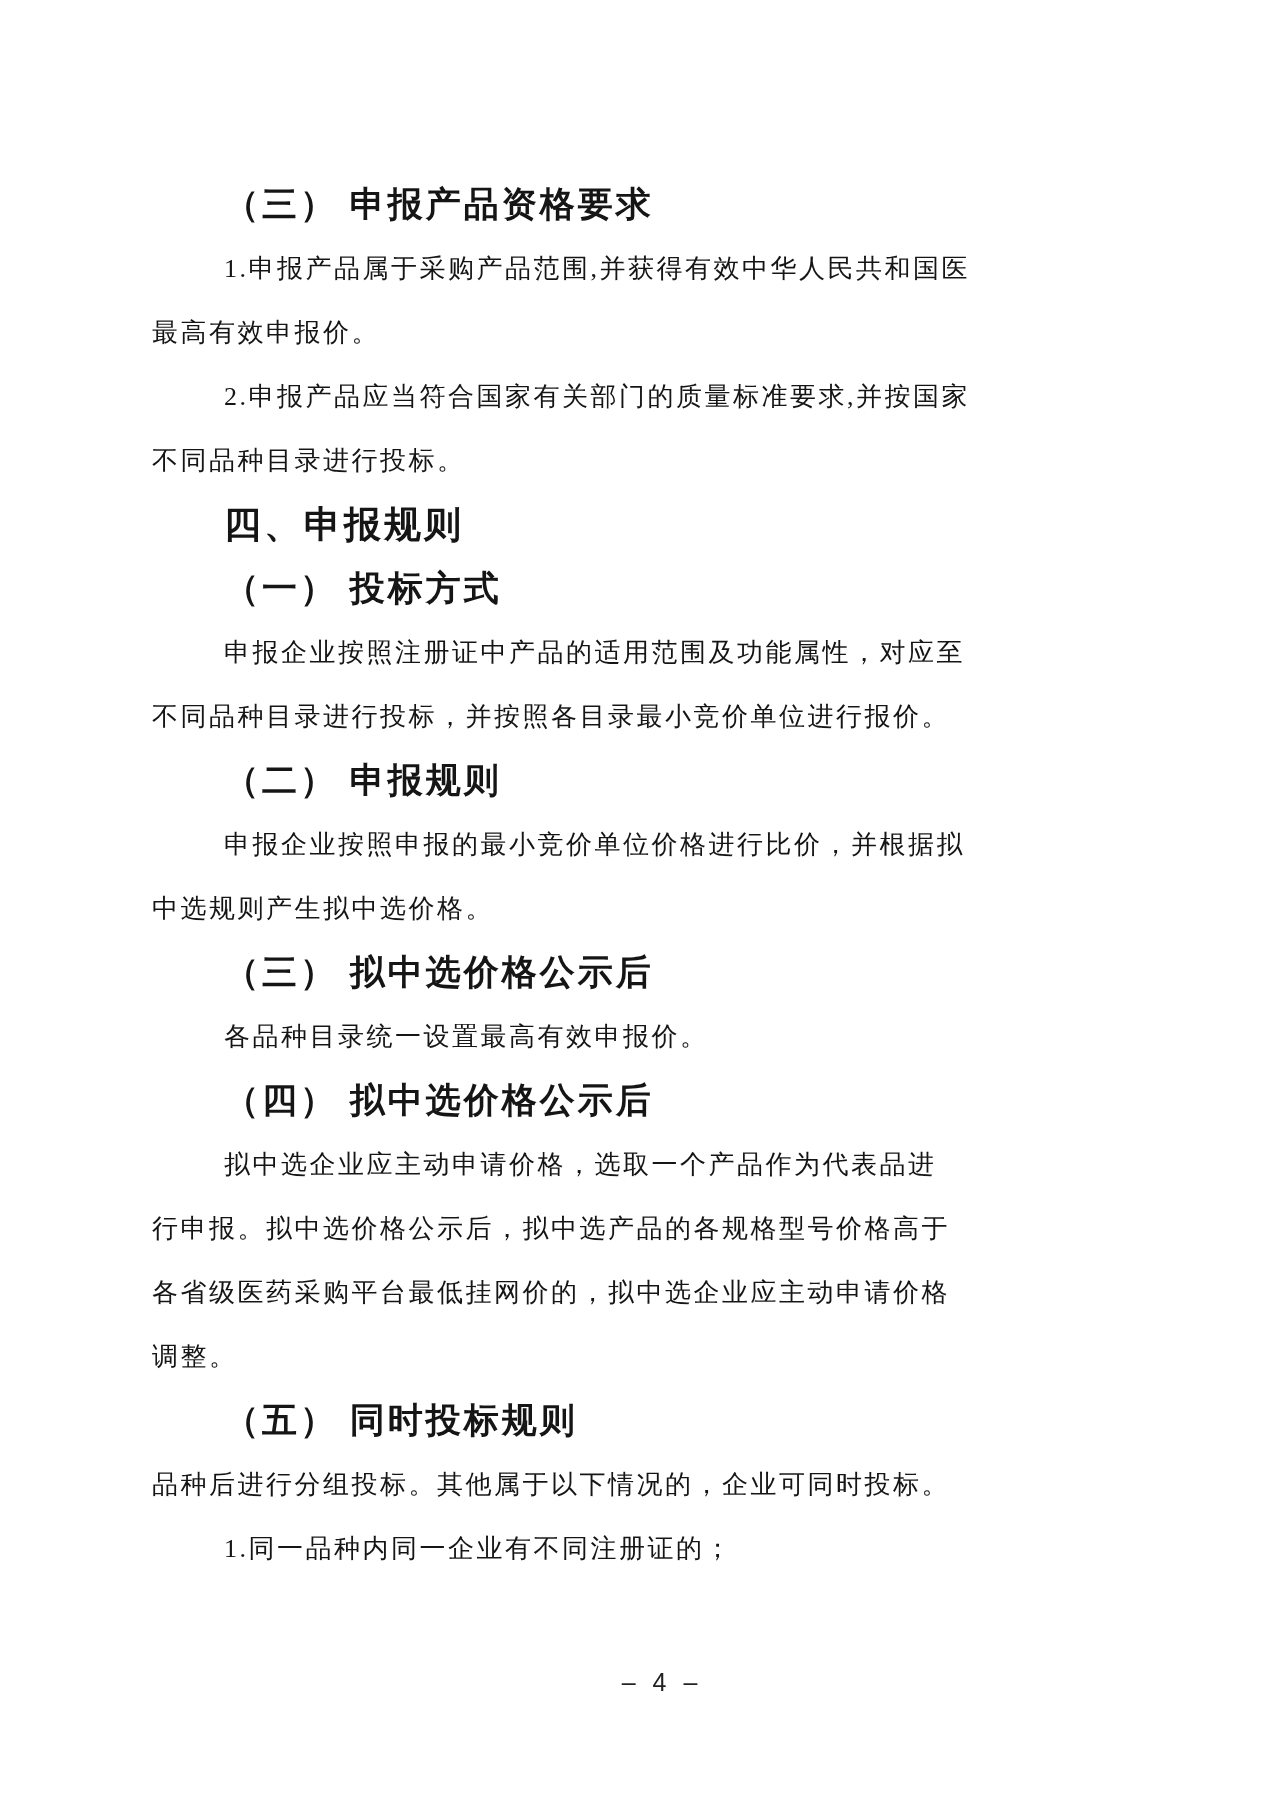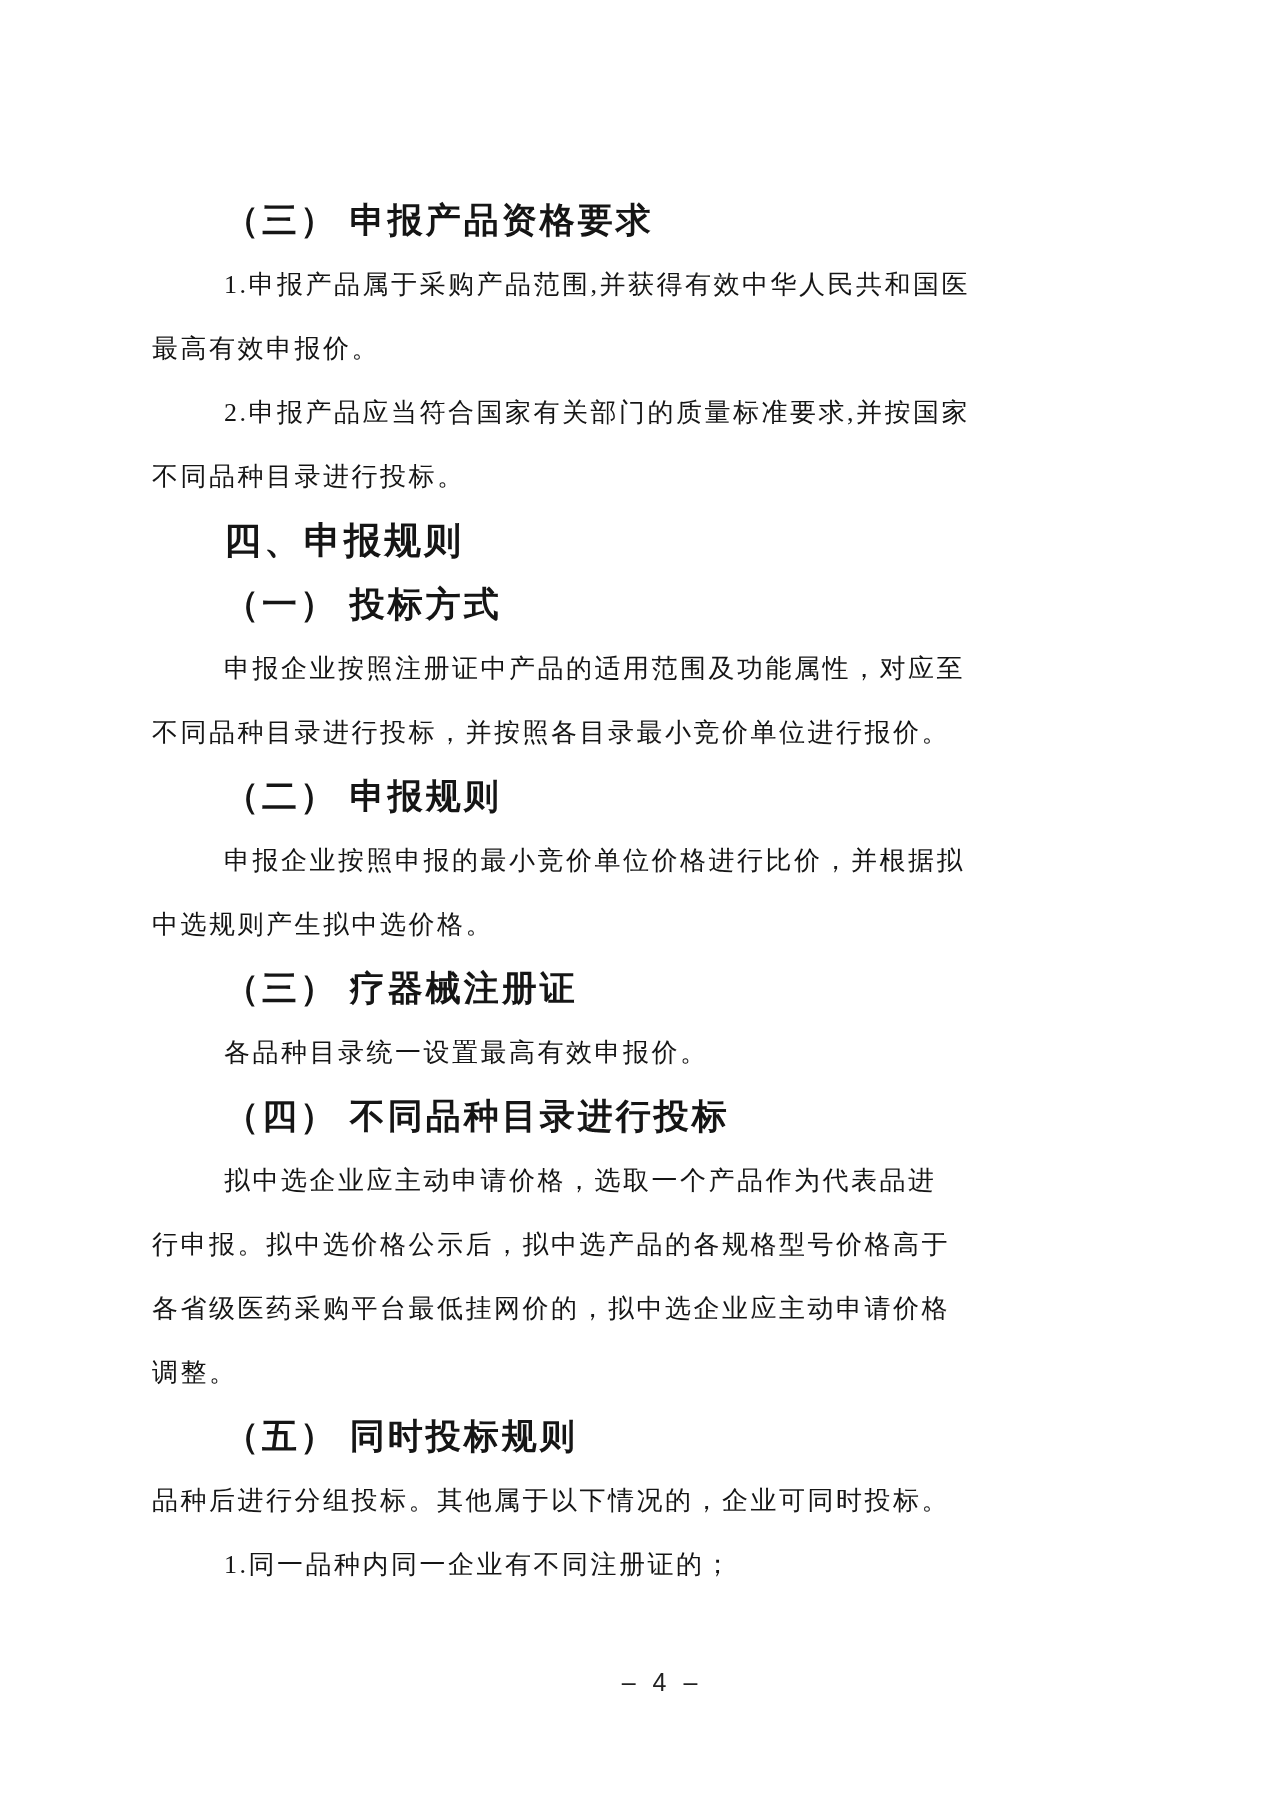--- a/index.html
+++ b/index.html
@@ -6,21 +6,20 @@
   body {
     width: 1280px;
     height: 1810px;
     background: #ffffff;
     color: #151515;
     overflow: hidden;
     position: relative;
   }
   .content {
     padding: 173px 0 0 152px;
-    margin-top: 16px;
   }
   .line {
     height: 64px;
     line-height: 64px;
     white-space: nowrap;
   }
   .indent { padding-left: 72px; }
   .body-text {
     font-family: "Liberation Serif", serif;
     font-size: 26px;
@@ -62,23 +61,23 @@
     <div class="line body-text">最高有效申报价。</div>
     <div class="line body-text indent">2.申报产品应当符合国家有关部门的质量标准要求,并按国家</div>
     <div class="line body-text">不同品种目录进行投标。</div>
     <div class="line hei-heading indent">四、申报规则</div>
     <div class="line kaiti-heading indent">（一） 投标方式</div>
     <div class="line body-text indent">申报企业按照注册证中产品的适用范围及功能属性，对应至</div>
     <div class="line body-text">不同品种目录进行投标，并按照各目录最小竞价单位进行报价。</div>
     <div class="line kaiti-heading indent">（二） 申报规则</div>
     <div class="line body-text indent">申报企业按照申报的最小竞价单位价格进行比价，并根据拟</div>
     <div class="line body-text">中选规则产生拟中选价格。</div>
-    <div class="line kaiti-heading indent">（三） 疗器械注册证</div>
+    <div class="line kaiti-heading indent">（三） 拟中选价格公示后</div>
     <div class="line body-text indent">各品种目录统一设置最高有效申报价。</div>
-    <div class="line kaiti-heading indent">（四） 不同品种目录进行投标</div>
+    <div class="line kaiti-heading indent">（四） 拟中选价格公示后</div>
     <div class="line body-text indent">拟中选企业应主动申请价格，选取一个产品作为代表品进</div>
     <div class="line body-text">行申报。拟中选价格公示后，拟中选产品的各规格型号价格高于</div>
     <div class="line body-text">各省级医药采购平台最低挂网价的，拟中选企业应主动申请价格</div>
     <div class="line body-text">调整。</div>
     <div class="line kaiti-heading indent">（五） 同时投标规则</div>
     <div class="line body-text">品种后进行分组投标。其他属于以下情况的，企业可同时投标。</div>
     <div class="line body-text indent">1.同一品种内同一企业有不同注册证的；</div>
   </div>
 
 <div class="page-number">– 4 –</div>

